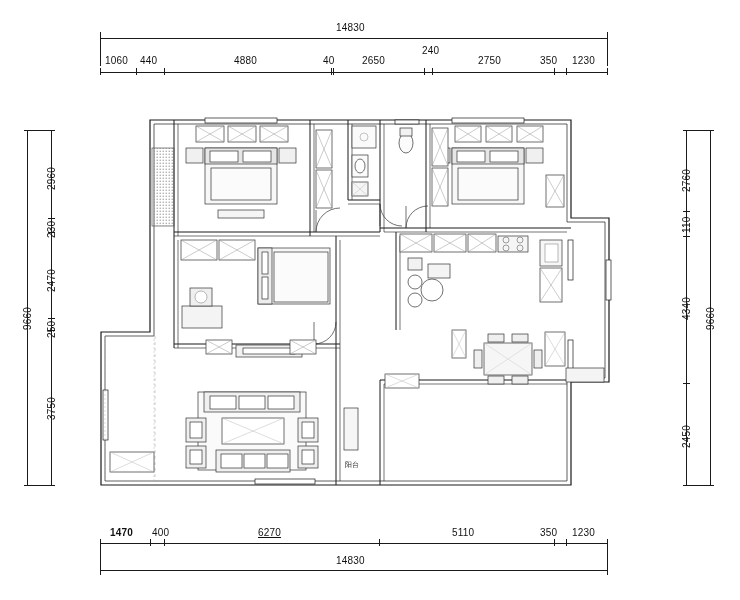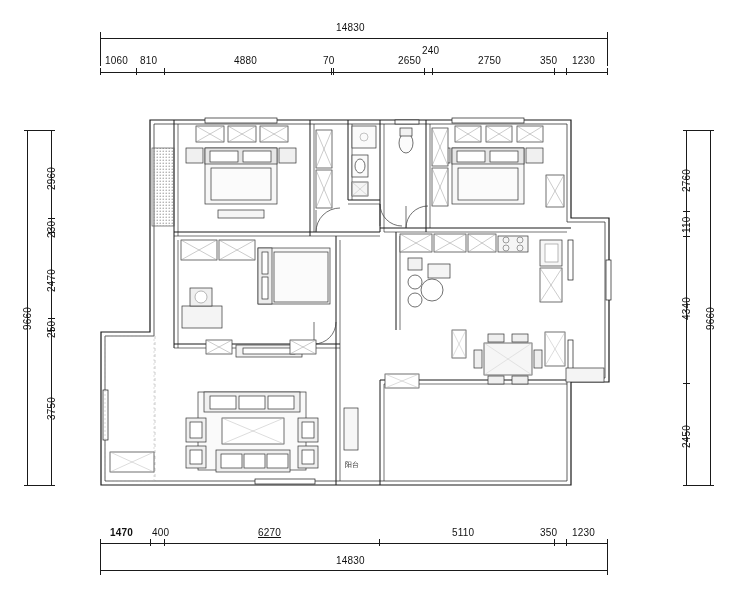--- a/index.html
+++ b/index.html
@@ -76,24 +76,24 @@
   <div class="tick" style="left:164px; top:68px;"></div>
   <div class="tick" style="left:331px; top:68px;"></div>
   <div class="tick" style="left:333px; top:68px;"></div>
   <div class="tick" style="left:424px; top:68px;"></div>
   <div class="tick" style="left:432px; top:68px;"></div>
   <div class="tick" style="left:554px; top:68px;"></div>
   <div class="tick" style="left:566px; top:68px;"></div>
   <div class="tick" style="left:607px; top:68px;"></div>
 
   <div class="dim-label" style="left:105px; top:55px;">1060</div>
-  <div class="dim-label" style="left:140px; top:55px;">810</div>
+  <div class="dim-label" style="left:140px; top:55px;">440</div>
   <div class="dim-label" style="left:234px; top:55px;">4880</div>
-  <div class="dim-label" style="left:323px; top:55px;">70</div>
-  <div class="dim-label" style="left:362px; top:55px;margin-left:36px;">2650</div>
+  <div class="dim-label" style="left:323px; top:55px;">40</div>
+  <div class="dim-label" style="left:362px; top:55px;">2650</div>
   <div class="dim-label" style="left:422px; top:45px;">240</div>
   <div class="dim-label" style="left:478px; top:55px;">2750</div>
   <div class="dim-label" style="left:540px; top:55px;">350</div>
   <div class="dim-label" style="left:572px; top:55px;">1230</div>
 
   <div class="line v-line" style="left:27px; top:130px; height:355px;"></div>
   <div class="tick-h" style="left:24px; top:130px;"></div>
   <div class="tick-h" style="left:24px; top:485px;"></div>
   <div class="dim-label vert" style="left:22px; top:330px;">9660</div>
   <div class="line h-line" style="left:27px; top:130px; width:23px;"></div>

